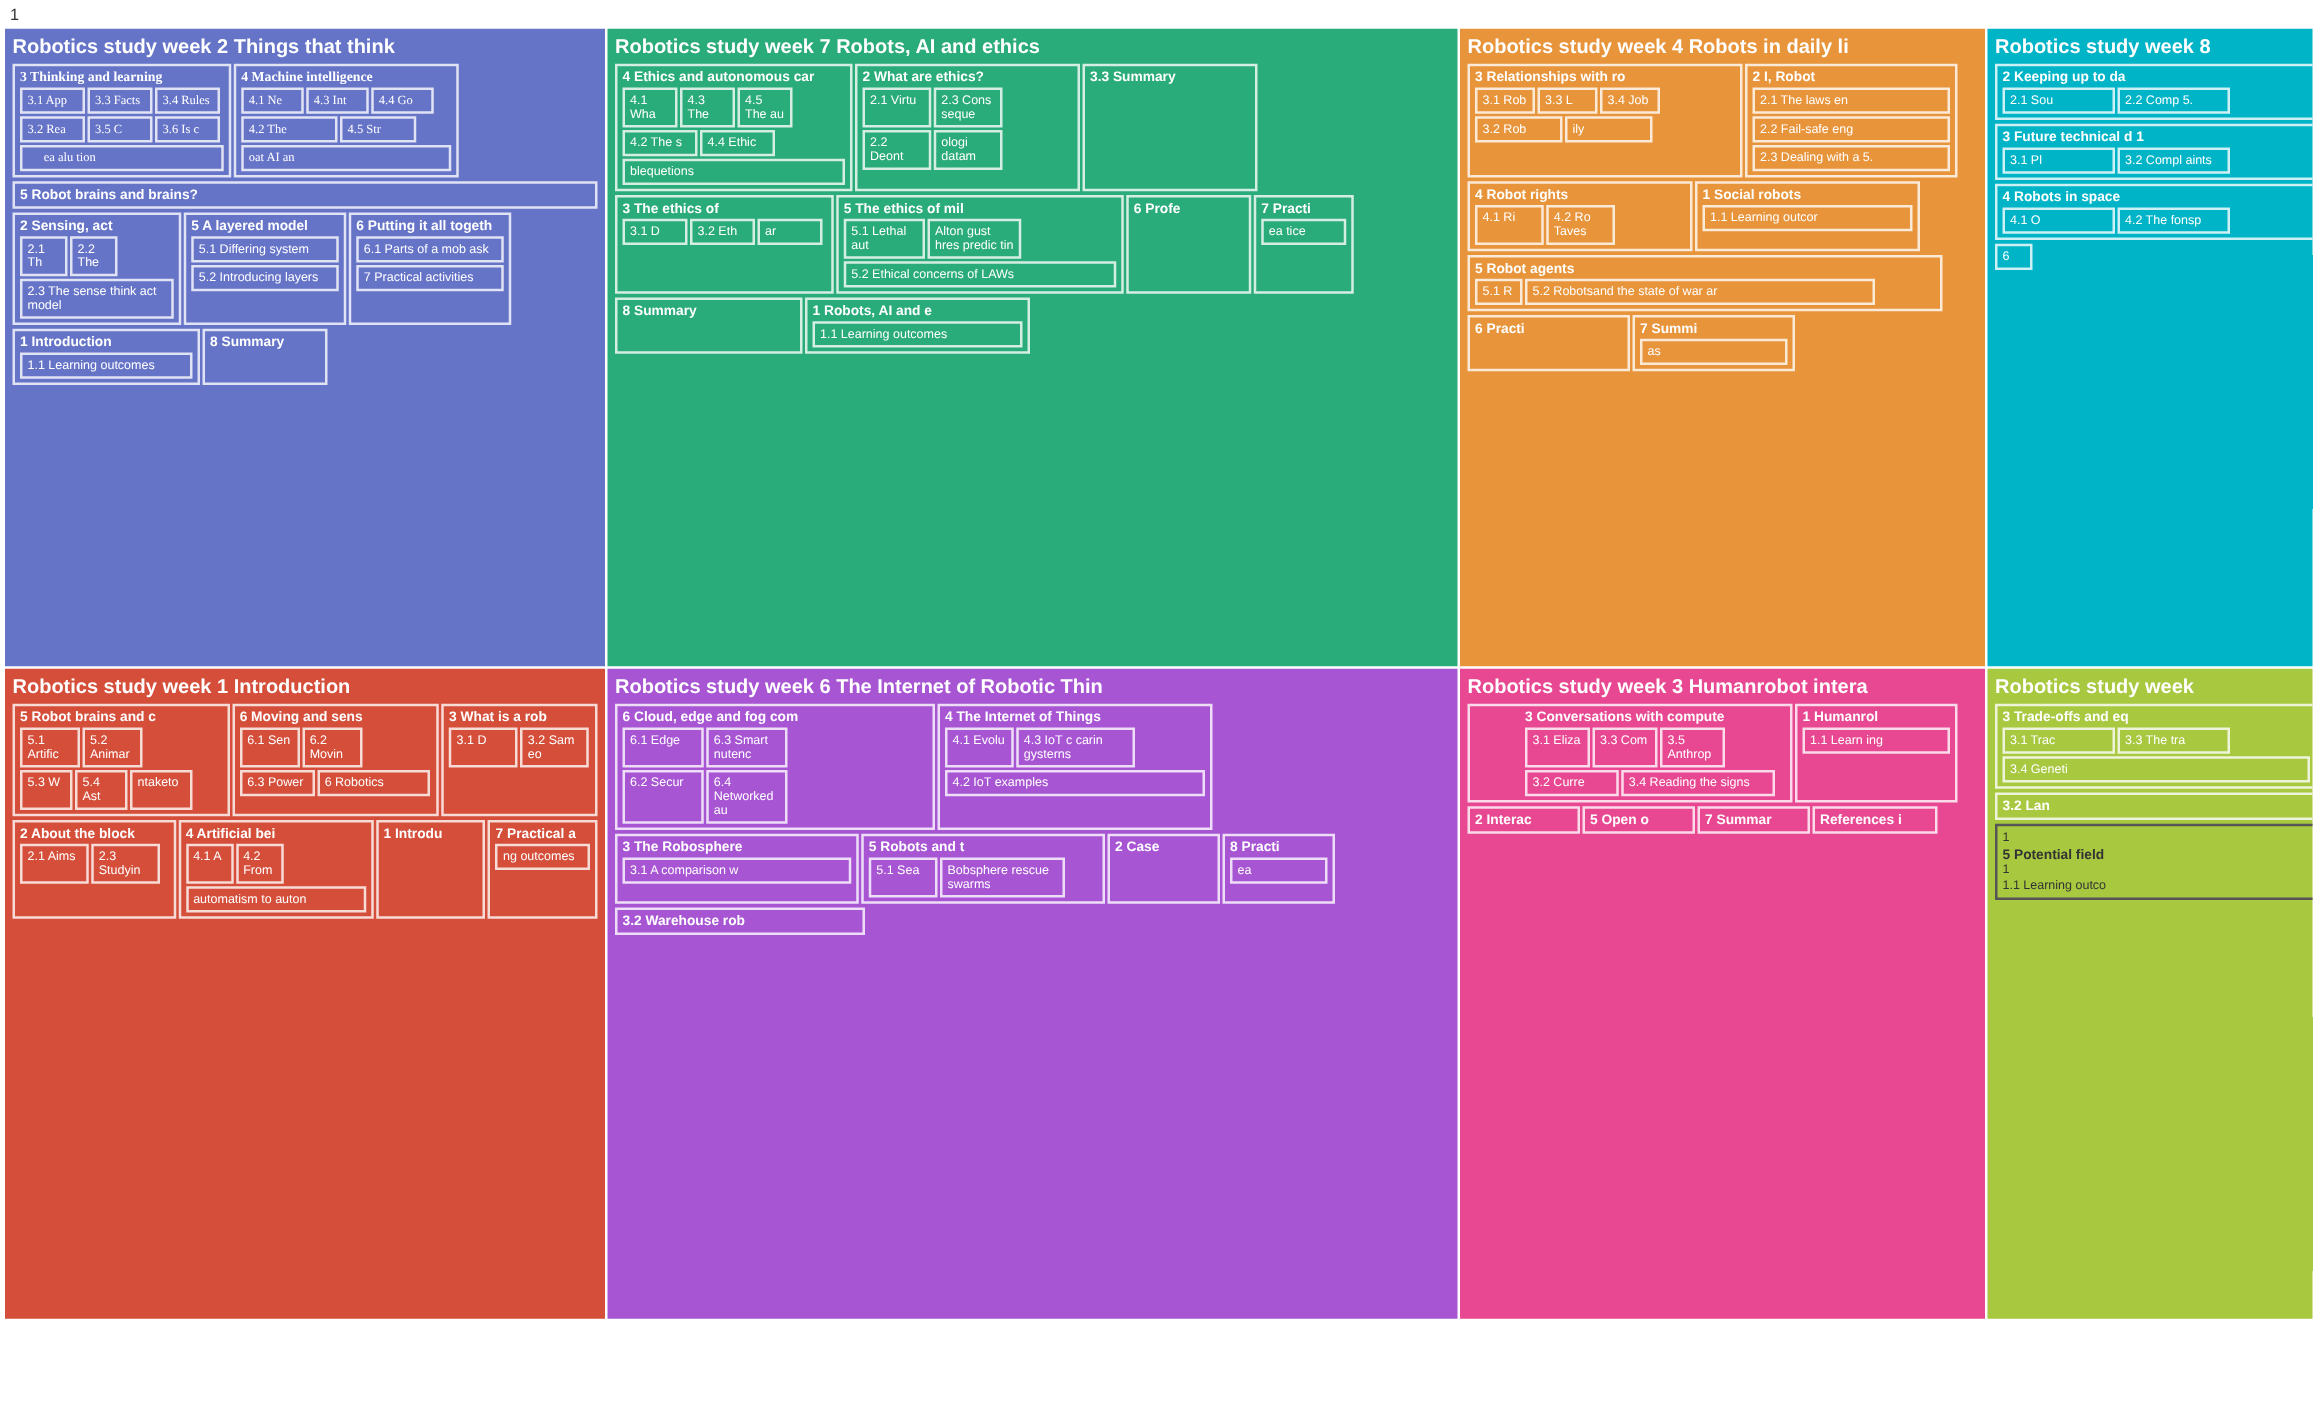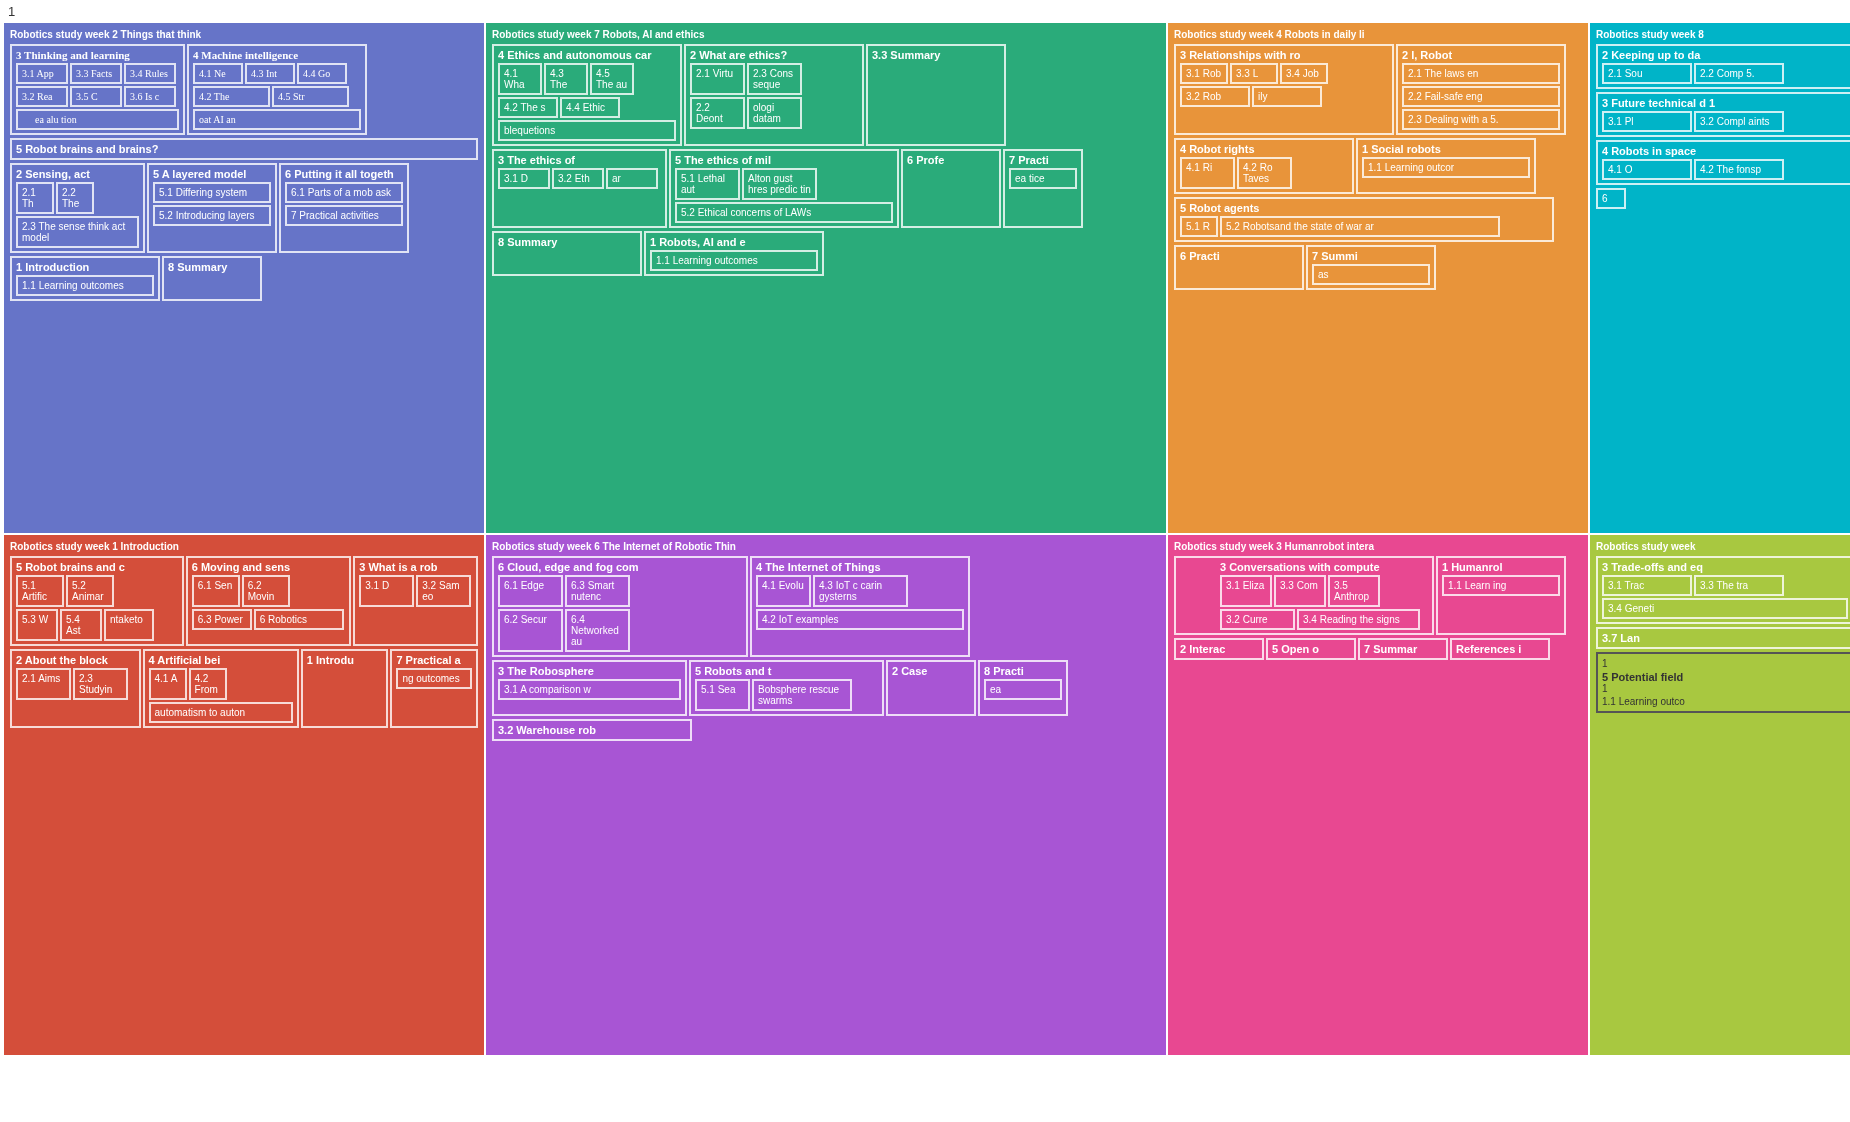--- a/index.html
+++ b/index.html
@@ -5,21 +5,21 @@
     * { margin: 0; padding: 0; box-sizing: border-box; }
     body { background: #fff; font-family: Arial, sans-serif; font-size: 11px; overflow: auto; }
     
     .page { width: 1850px; min-height: 1122px; position: relative; padding: 4px; }
     
     .page-number { font-size: 13px; color: #333; margin-bottom: 4px; padding-left: 4px; }
     
     .main-grid { display: grid; grid-template-columns: 480px 680px 420px 270px; grid-template-rows: 510px 520px; gap: 2px; }
     
     .section { padding: 6px; position: relative; overflow: hidden; }
-    .section-title { font-size: 10px; font-weight: bold; color: #fff; margin-bottom: 4px; white-space: nowrap; overflow: hidden; }
+    .section-title { font-size: 16px; font-weight: bold; color: #fff; margin-bottom: 4px; white-space: nowrap; overflow: hidden; }
     
     
     .blue { background: #6674c8; }
     .green { background: #2aab7a; }
     .orange { background: #e8943a; }
     .cyan { background: #00b4c8; }
     .red { background: #d44e3a; }
     .purple { background: #a855d4; }
     .pink { background: #e84891; }
     .yellow-green { background: #a8c840; }
@@ -67,21 +67,21 @@
         </div>
         <div class="white-box" style="width:180px;">
           <div class="white-box-title">4 Machine intelligence</div>
           <div class="flex-row" style="margin-top:2px;">
             <div class="white-box" style="width:50px;">4.1 Ne</div>
             <div class="white-box" style="width:50px;">4.3 Int</div>
             <div class="white-box" style="width:50px;">4.4 Go</div>
           </div>
           <div class="flex-row" style="margin-top:2px;">
             <div class="white-box" style="width:77px;">4.2 The</div>
-            <div class="white-box" style="width:77px;">4.5 Str</div>
+            <div class="white-box" style="width:61px;">4.5 Str</div>
           </div>
           <div class="white-box" style="width:100%;margin-top:2px;">oat AI an</div>
         </div>
       </div>
 
       <div class="white-box" style="width:100%;margin-bottom:3px;font-size:11px;font-weight:bold;">5 Robot brains and         brains?</div>
 
       <div class="flex-row" style="margin-bottom:3px;">
         <div class="white-box" style="width:135px;">
           <div class="white-box-title">2 Sensing, act</div>
@@ -430,21 +430,21 @@
       <div class="white-box" style="width:100%;margin-bottom:3px;">
         <div class="white-box-title">3 Trade-offs and eq</div>
         <div class="flex-row" style="margin-top:2px;">
           <div class="white-box" style="width:90px;">3.1 Trac</div>
           <div class="white-box" style="width:90px;">3.3 The tra</div>
         </div>
         <div class="white-box" style="width:100%;margin-top:2px;">3.4 Geneti</div>
       </div>
 
       <div class="white-box" style="width:100%;margin-bottom:3px;">
-        <div class="white-box-title">3.7 Lan</div>
+        <div class="white-box-title">3.2 Lan</div>
       </div>
 
       <div class="white-box" style="width:100%;border:2px solid #555;padding:4px;">
         <div style="font-size:10px;color:#333;margin-bottom:2px;">1</div>
         <div class="white-box-title" style="color:#333;">5 Potential field</div>
         <div style="font-size:10px;color:#333;">1</div>
         <div style="font-size:10px;color:#333;margin-top:2px;">1.1 Learning outco</div>
       </div>
     </div>
 

